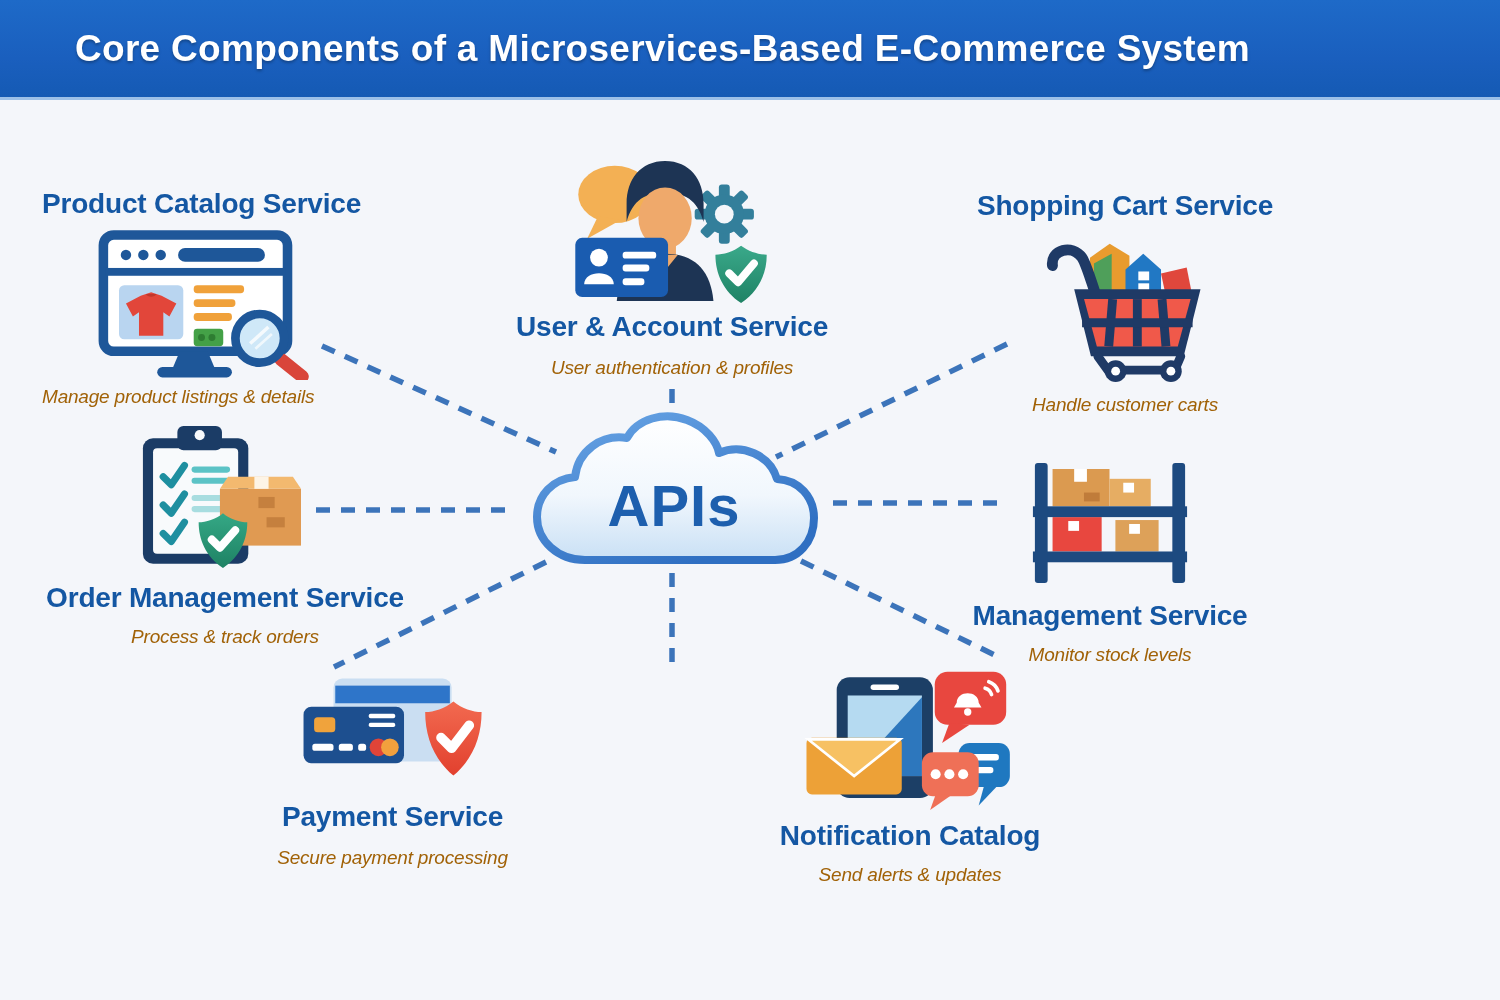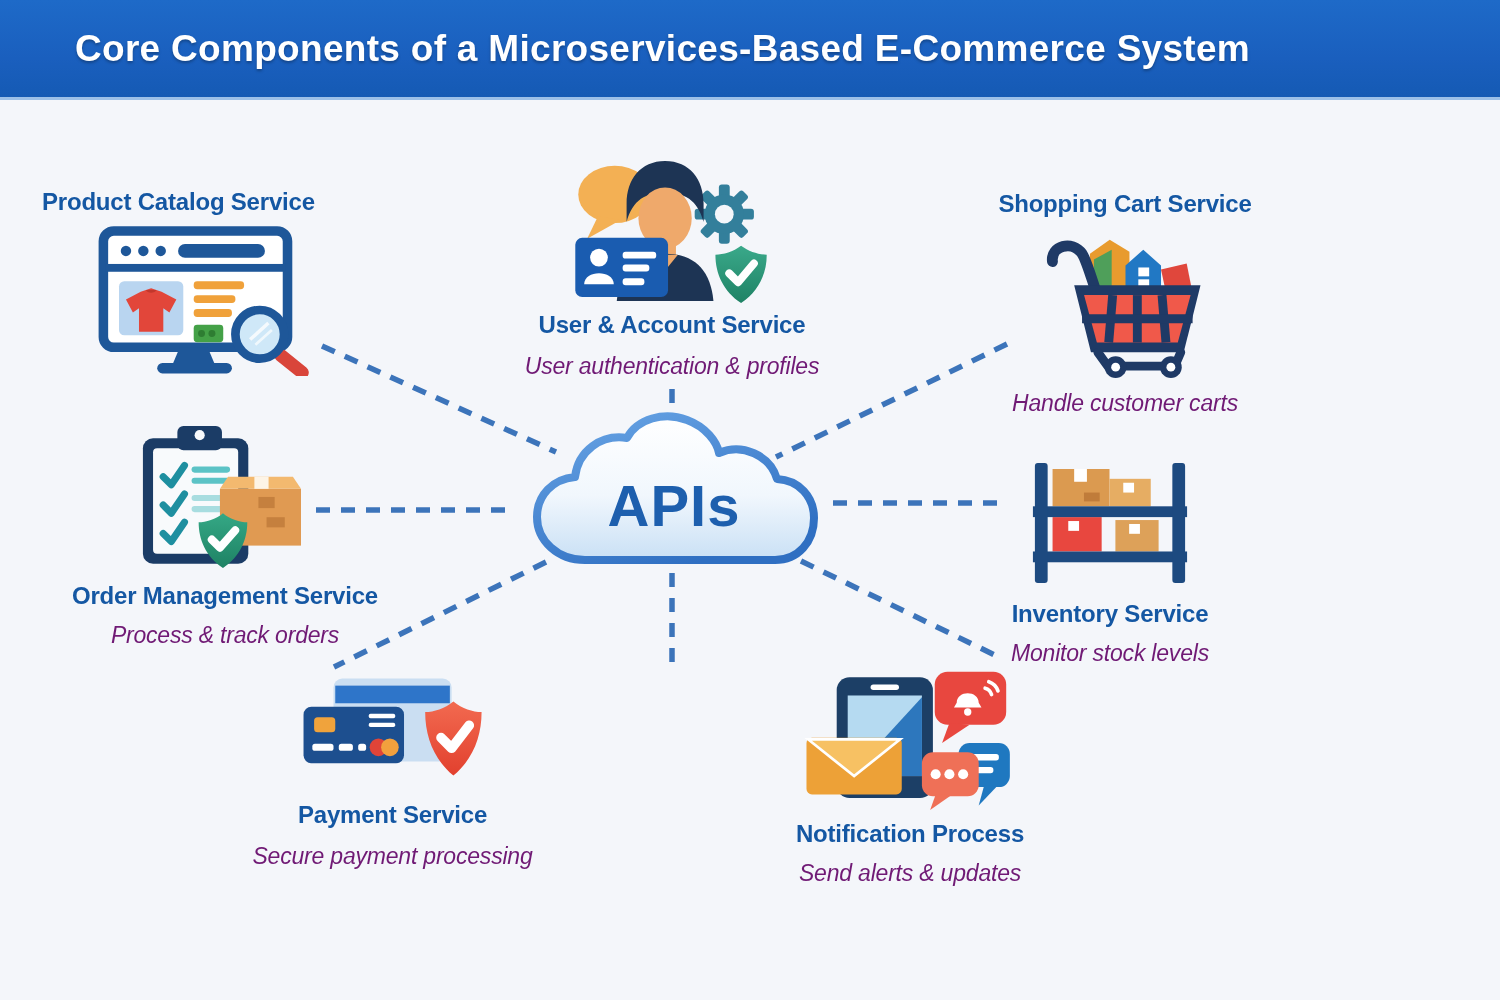--- a/index.html
+++ b/index.html
@@ -18,24 +18,24 @@
     margin:0;color:#ffffff;font-size:37px;font-weight:bold;letter-spacing:.3px;
     text-shadow:0 2px 3px rgba(0,0,0,.28);white-space:nowrap;
   }
   .connectors{position:absolute;left:0;top:0;width:1500px;height:1000px;}
   .connectors line{
     stroke:#3c74ba;stroke-width:5.5;stroke-dasharray:14 11;
   }
   .node{position:absolute;display:flex;flex-direction:column;}
   .node.centered{align-items:center;text-align:center;}
   .node .title{
-    color:#1457a3;font-weight:bold;font-size:24px;letter-spacing:-.2px;white-space:nowrap;
+    color:#1457a3;font-weight:bold;font-size:28px;letter-spacing:-.2px;white-space:nowrap;
   }
   .node .subtitle{
-    color:#701a75;font-style:italic;font-size:23px;letter-spacing:-.2px;white-space:nowrap;
+    color:#a16207;font-style:italic;font-size:19px;letter-spacing:-.2px;white-space:nowrap;
   }
   .node .icon{display:block;}
   .cloud-wrap{position:absolute;left:522px;top:412px;width:306px;height:164px;}
 </style>
 </head>
 <body>
 
 <div class="header">
   <h1>Core Components of a Microservices-Based E-Commerce System</h1>
 </div>
@@ -91,20 +91,21 @@
     <circle cx="133" cy="126" r="4" fill="#2e7d32"></circle>
     <polygon points="96,142 128,142 136,161 88,161" fill="#1e5799"></polygon>
     <rect x="70" y="160" width="86" height="12" rx="6" fill="#1e5799"></rect>
     <g>
       <line x1="212" y1="151" x2="237" y2="171" stroke="#d9453a" stroke-width="15" stroke-linecap="round"></line>
       <circle cx="188" cy="127" r="28" fill="#cfe8f8" stroke="#1e5799" stroke-width="10"></circle>
       <line x1="177" y1="133" x2="198" y2="114" stroke="#ffffff" stroke-width="4" opacity="0.8"></line>
       <line x1="183" y1="139" x2="202" y2="122" stroke="#ffffff" stroke-width="3" opacity="0.7"></line>
     </g>
   </svg>
+  <div class="subtitle">Manage product listings &amp; details</div>
 </div>
 
 <div class="node centered" style="left:495px;top:153px;width:354px;">
   <svg class="icon" width="208" height="150" viewBox="0 0 208 152">
     <defs>
       <linearGradient id="greenShield1" x1="0" y1="0" x2="0" y2="1">
         <stop offset="0" stop-color="#3aa98a"></stop>
         <stop offset="1" stop-color="#1f8265"></stop>
       </linearGradient>
     </defs>
@@ -221,21 +222,21 @@
     <rect x="96" y="20" width="11" height="10" fill="#ffffff"></rect>
     <rect x="24" y="55" width="50" height="35" fill="#e8473f"></rect>
     <rect x="40" y="59" width="11" height="10" fill="#ffffff"></rect>
     <rect x="88" y="58" width="44" height="32" fill="#dda159"></rect>
     <rect x="102" y="62" width="11" height="10" fill="#ffffff"></rect>
     <rect x="4" y="44" width="157" height="11" fill="#1d4a80"></rect>
     <rect x="4" y="90" width="157" height="11" fill="#1d4a80"></rect>
     <rect x="6" y="0" width="13" height="122" rx="3" fill="#1d4a80"></rect>
     <rect x="146" y="0" width="13" height="122" rx="3" fill="#1d4a80"></rect>
   </svg>
-  <div class="title" style="margin-top:16px;">Inventory Service</div>
+  <div class="title" style="margin-top:16px;">Management Service</div>
   <div class="subtitle" style="margin-top:12px;">Monitor stock levels</div>
 </div>
 
 <div class="node centered" style="left:240px;top:668px;width:305px;">
   <svg class="icon" width="208" height="119" viewBox="0 0 235 135">
     <defs>
       <linearGradient id="redShield" x1="0" y1="0" x2="0" y2="1">
         <stop offset="0" stop-color="#f26a50"></stop>
         <stop offset="1" stop-color="#e2402e"></stop>
       </linearGradient>
@@ -292,15 +293,15 @@
       <polygon points="143,138 137,155 160,139" fill="#ef7057"></polygon>
       <circle cx="143" cy="116" r="5.5" fill="#ffffff"></circle>
       <circle cx="158" cy="116" r="5.5" fill="#ffffff"></circle>
       <circle cx="173" cy="116" r="5.5" fill="#ffffff"></circle>
     </g>
     <g transform="translate(2,76)">
       <rect width="104" height="62" rx="6" fill="#eda137"></rect>
       <polygon points="2,2 102,2 52,42" fill="#f7c163" stroke="#ffffff" stroke-width="3"></polygon>
     </g>
   </svg>
-  <div class="title" style="margin-top:10px;">Notification Process</div>
+  <div class="title" style="margin-top:10px;">Notification Catalog</div>
   <div class="subtitle" style="margin-top:12px;font-style:italic;">Send alerts &amp; updates</div>
 </div>
 
 </body></html>

